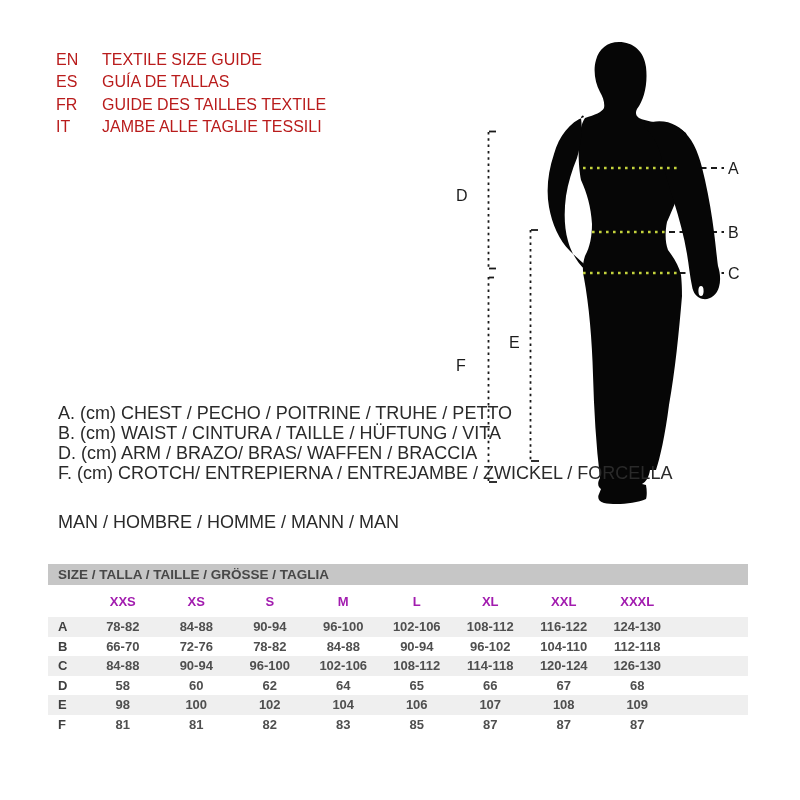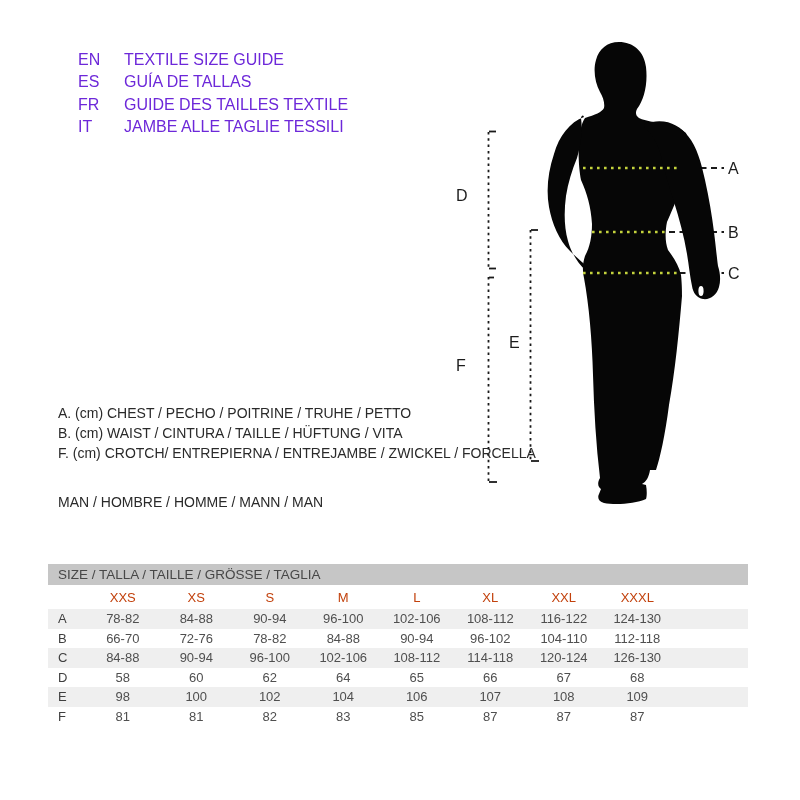--- a/index.html
+++ b/index.html
@@ -1,35 +1,35 @@
 <!DOCTYPE html>
 <html><head>
 <meta charset="utf-8">
 <style>
   html,body{margin:0;padding:0;}
   body{
     width:800px;height:800px;background:#ffffff;position:relative;overflow:hidden;
     font-family:"Liberation Sans", sans-serif;color:#242424;
   }
   
-  .lang-list{position:absolute;left:78px;top:49px;font-size:16px;line-height:22.4px;color:#6d28d9;}
+  .lang-list{position:absolute;left:56px;top:49px;font-size:16px;line-height:22.4px;color:#b91c1c;}
   .lang-row{display:flex;}
   .lang-code{width:46px;flex:0 0 46px;}
   
   .figure-svg{position:absolute;left:0;top:0;width:800px;height:800px;}
   .measure-label{font-family:"Liberation Sans",sans-serif;font-size:16px;fill:#1c1c1c;}
   
-  .legend{position:absolute;left:58px;top:403px;font-size:14px;line-height:20px;color:#2a2a2a;}
+  .legend{position:absolute;left:58px;top:403px;font-size:18px;line-height:20px;color:#2a2a2a;}
   .gender-line{margin-top:29px;}
   
-  .size-table{position:absolute;left:48px;top:564px;width:700px;font-size:13px;color:#4f4f4f;}
+  .size-table{position:absolute;left:48px;top:564px;width:700px;font-size:13px;color:#4f4f4f;font-weight:bold;}
   .st-header{height:21px;background:#c6c6c6;color:#474747;display:flex;align-items:center;
              padding-left:10px;box-sizing:border-box;font-size:13.5px;}
   .st-row{display:grid;grid-template-columns:38px repeat(8,73.5px) 1fr;height:19.5px;align-items:center;}
-  .st-row.colhead{height:24px;color:#c2410c;}
+  .st-row.colhead{height:32px;color:#a21caf;}
   .st-row.stripe{background:#efefef;}
   .st-cell{text-align:center;}
   .st-label{padding-left:10px;text-align:left;color:#3f3f3f;}
 </style>
 </head>
 <body>
 
 <div class="lang-list">
   <div class="lang-row">
     <span class="lang-code">EN</span>
@@ -146,20 +146,21 @@
   <text class="measure-label" x="728" y="237.5">B</text>
   <text class="measure-label" x="728" y="278.5">C</text>
   <text class="measure-label" x="456" y="201">D</text>
   <text class="measure-label" x="509" y="348">E</text>
   <text class="measure-label" x="456" y="371">F</text>
 </svg>
 
 <div class="legend">
   <div>A. (cm) CHEST / PECHO / POITRINE / TRUHE / PETTO</div>
   <div>B. (cm) WAIST / CINTURA / TAILLE / HÜFTUNG / VITA</div>
+  <div>D. (cm) ARM / BRAZO/ BRAS/ WAFFEN / BRACCIA</div>
   <div>F. (cm) CROTCH/ ENTREPIERNA / ENTREJAMBE / ZWICKEL / FORCELLA</div>
   <div class="gender-line">MAN / HOMBRE / HOMME / MANN / MAN</div>
 </div>
 
 <div class="size-table">
   <div class="st-header">SIZE / TALLA / TAILLE / GRÖSSE / TAGLIA</div>
 
   <div class="st-row colhead">
     <div class="st-cell st-label"></div>
     <div class="st-cell">XXS</div>

